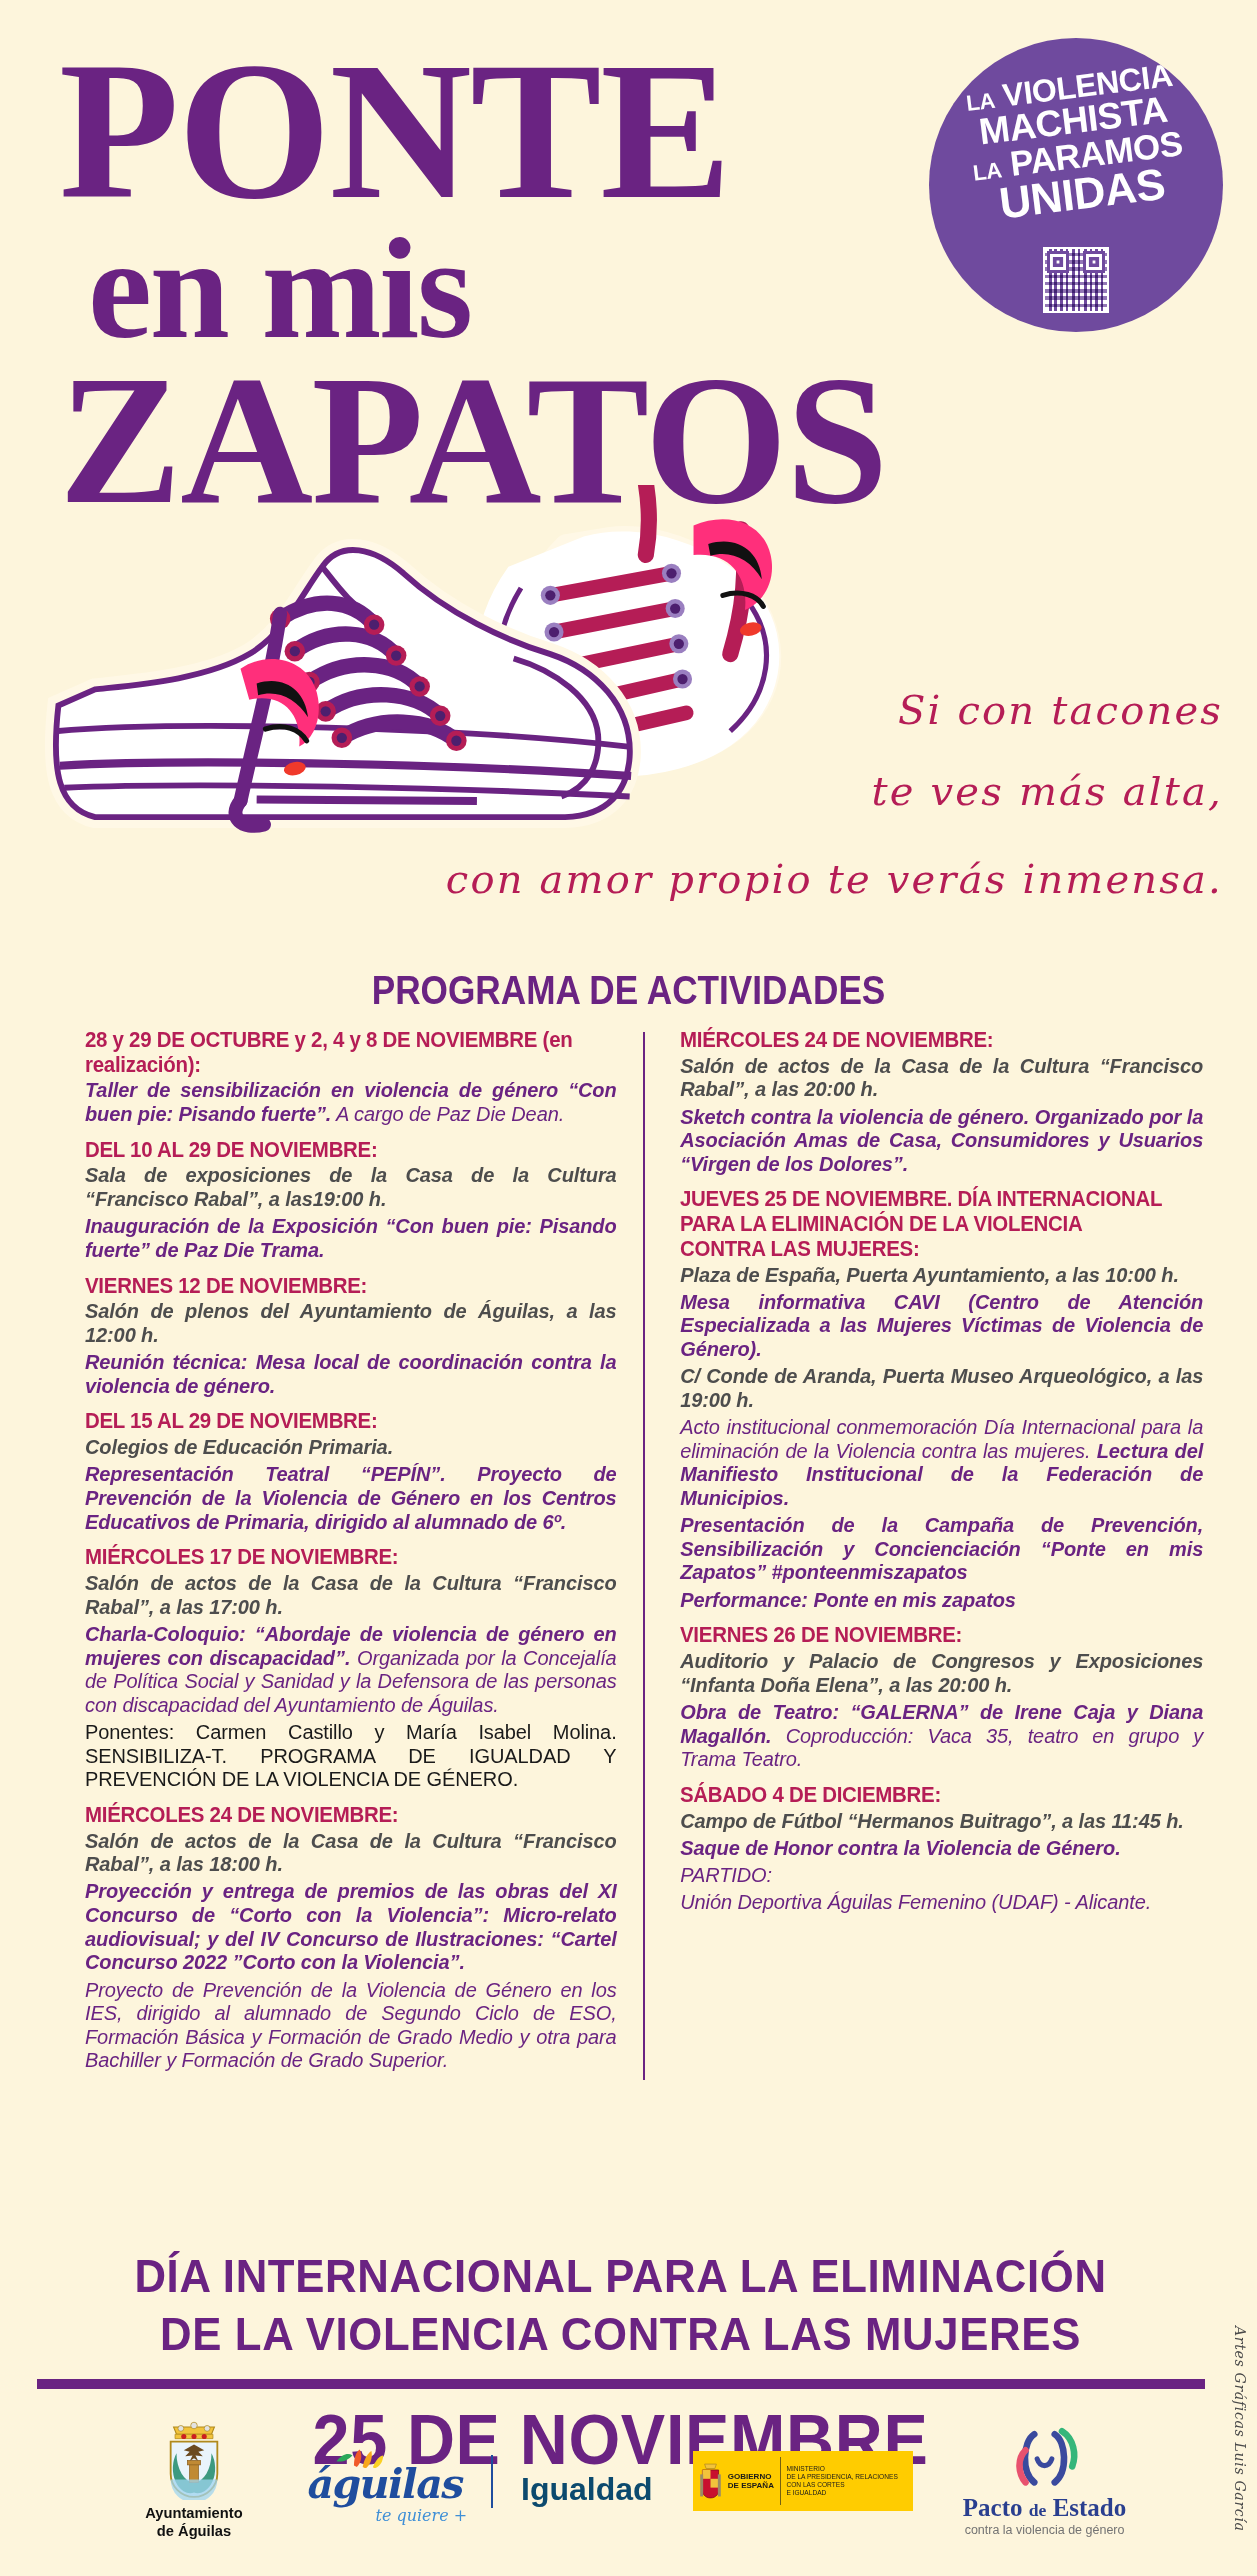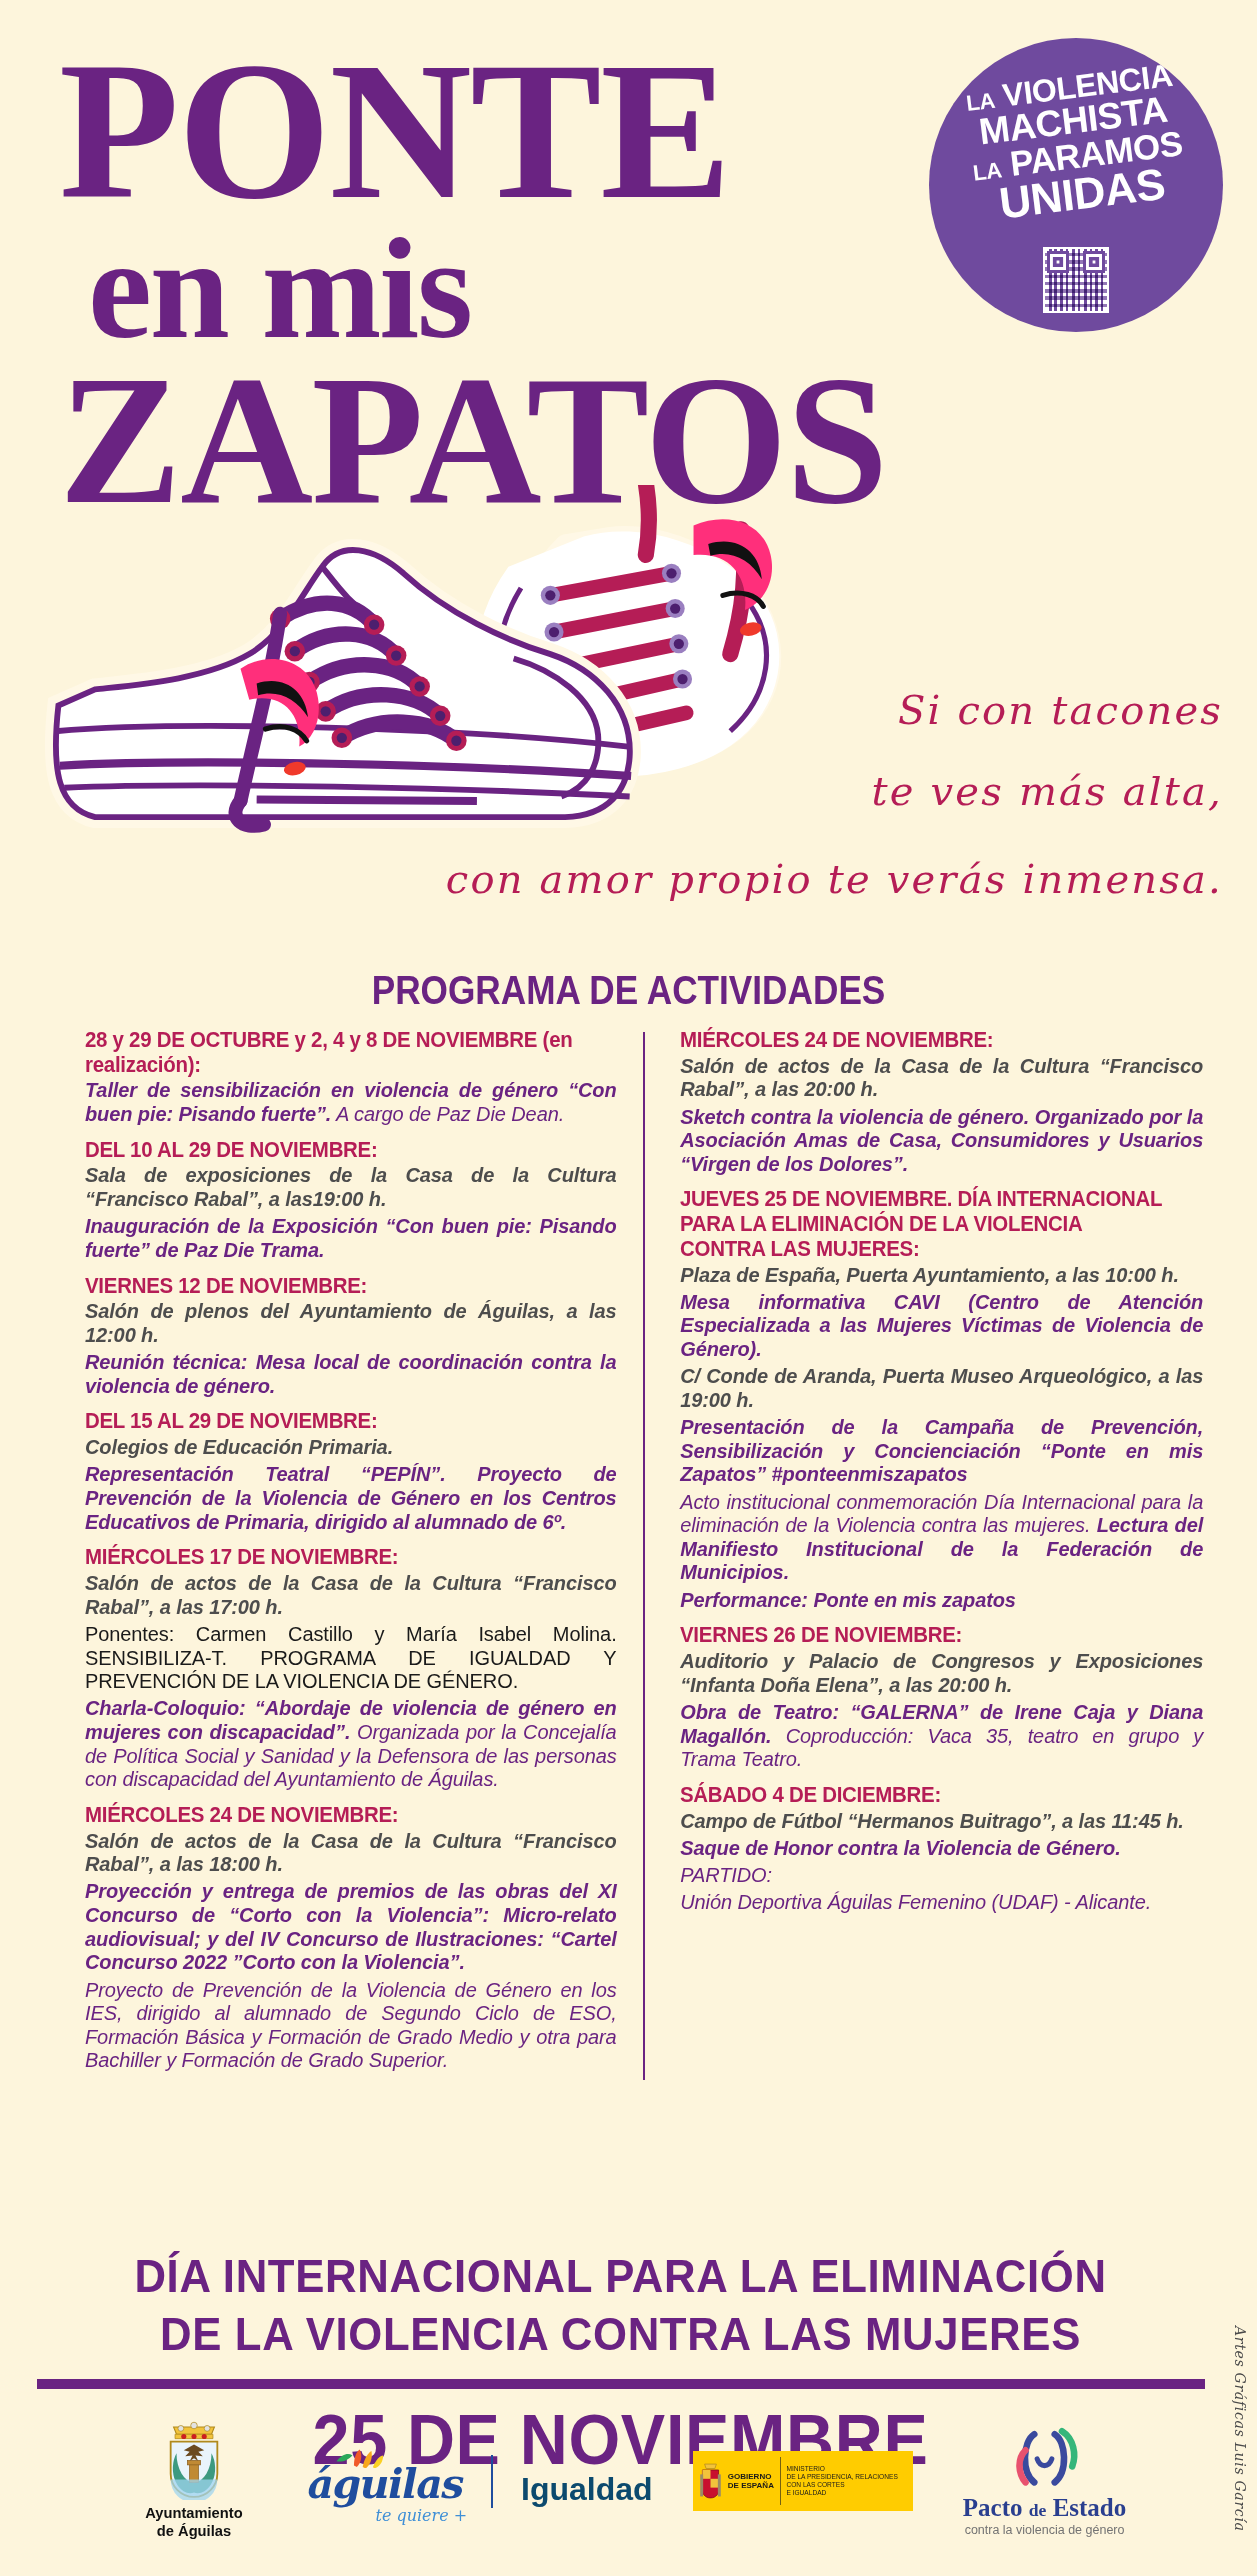--- a/index.html
+++ b/index.html
@@ -443,44 +443,44 @@
           <p><span class="act">Reunión técnica: Mesa local de coordinación contra la violencia de género.</span></p>
         </div>
         <div class="ev">
           <div class="ev-date">DEL 15 AL 29 DE NOVIEMBRE:</div>
           <p><span class="loc">Colegios de Educación Primaria.</span></p>
           <p><span class="act">Representación Teatral “PEPÍN”. Proyecto de Prevención de la Violencia de Género en los Centros Educativos de Primaria, dirigido al alumnado de 6º.</span></p>
         </div>
         <div class="ev">
           <div class="ev-date">MIÉRCOLES 17 DE NOVIEMBRE:</div>
           <p><span class="loc">Salón de actos de la Casa de la Cultura “Francisco Rabal”, a las 17:00 h.</span></p>
+          <p><span class="act">Charla-Coloquio: “Abordaje de violencia de género en mujeres con discapacidad”.</span><span class="act-reg"> Organizada por la Concejalía de Política Social y Sanidad y la Defensora de las personas con discapacidad del Ayuntamiento de Águilas.</span></p>
           <p><span class="plain">Ponentes: Carmen Castillo y María Isabel Molina. SENSIBILIZA-T. PROGRAMA DE IGUALDAD Y PREVENCIÓN DE LA VIOLENCIA DE GÉNERO.</span></p>
-          <p><span class="act">Charla-Coloquio: “Abordaje de violencia de género en mujeres con discapacidad”.</span><span class="act-reg"> Organizada por la Concejalía de Política Social y Sanidad y la Defensora de las personas con discapacidad del Ayuntamiento de Águilas.</span></p>
         </div>
         <div class="ev">
           <div class="ev-date">MIÉRCOLES 24 DE NOVIEMBRE:</div>
           <p><span class="loc">Salón de actos de la Casa de la Cultura “Francisco Rabal”, a las 18:00 h.</span></p>
           <p><span class="act">Proyección y entrega de premios de las obras del XI Concurso de “Corto con la Violencia”: Micro-relato audiovisual; y del IV Concurso de Ilustraciones: “Cartel Concurso 2022 ”Corto con la Violencia”.</span></p>
           <p><span class="act-reg">Proyecto de Prevención de la Violencia de Género en los IES, dirigido al alumnado de Segundo Ciclo de ESO, Formación Básica y Formación de Grado Medio y otra para Bachiller y Formación de Grado Superior.</span></p>
         </div>
       </div>
     <div class="col-divider"></div>
     <div class="col col-right" id="col-right">
         <div class="ev">
           <div class="ev-date">MIÉRCOLES 24 DE NOVIEMBRE:</div>
           <p><span class="loc">Salón de actos de la Casa de la Cultura “Francisco Rabal”, a las 20:00 h.</span></p>
           <p><span class="act">Sketch contra la violencia de género. Organizado por la Asociación Amas de Casa, Consumidores y Usuarios “Virgen de los Dolores”.</span></p>
         </div>
         <div class="ev">
           <div class="ev-date">JUEVES 25 DE NOVIEMBRE. DÍA INTERNACIONAL PARA LA ELIMINACIÓN DE LA VIOLENCIA CONTRA LAS MUJERES:</div>
           <p><span class="loc">Plaza de España, Puerta Ayuntamiento, a las 10:00 h.</span></p>
           <p><span class="act">Mesa informativa CAVI (Centro de Atención Especializada a las Mujeres Víctimas de Violencia de Género).</span></p>
           <p><span class="loc">C/ Conde de Aranda, Puerta Museo Arqueológico, a las 19:00 h.</span></p>
+          <p><span class="act-reg">Acto institucional conmemoración Día Internacional para la eliminación de la Violencia contra las mujeres.</span><span class="act"> Lectura del Manifiesto Institucional de la Federación de Municipios.</span></p>
           <p><span class="act">Presentación de la Campaña de Prevención, Sensibilización y Concienciación “Ponte en mis Zapatos”  #ponteenmiszapatos</span></p>
-          <p><span class="act-reg">Acto institucional conmemoración Día Internacional para la eliminación de la Violencia contra las mujeres.</span><span class="act"> Lectura del Manifiesto Institucional de la Federación de Municipios.</span></p>
           <p><span class="act">Performance: Ponte en mis zapatos</span></p>
         </div>
         <div class="ev">
           <div class="ev-date">VIERNES 26 DE NOVIEMBRE:</div>
           <p><span class="loc">Auditorio y Palacio de Congresos y Exposiciones “Infanta Doña Elena”, a las 20:00 h.</span></p>
           <p><span class="act">Obra de Teatro: “GALERNA” de Irene Caja y Diana Magallón.</span><span class="act-reg"> Coproducción: Vaca 35, teatro en grupo y Trama Teatro.</span></p>
         </div>
         <div class="ev">
           <div class="ev-date">SÁBADO 4 DE DICIEMBRE:</div>
           <p><span class="loc">Campo de Fútbol “Hermanos Buitrago”, a las 11:45 h.</span></p>

